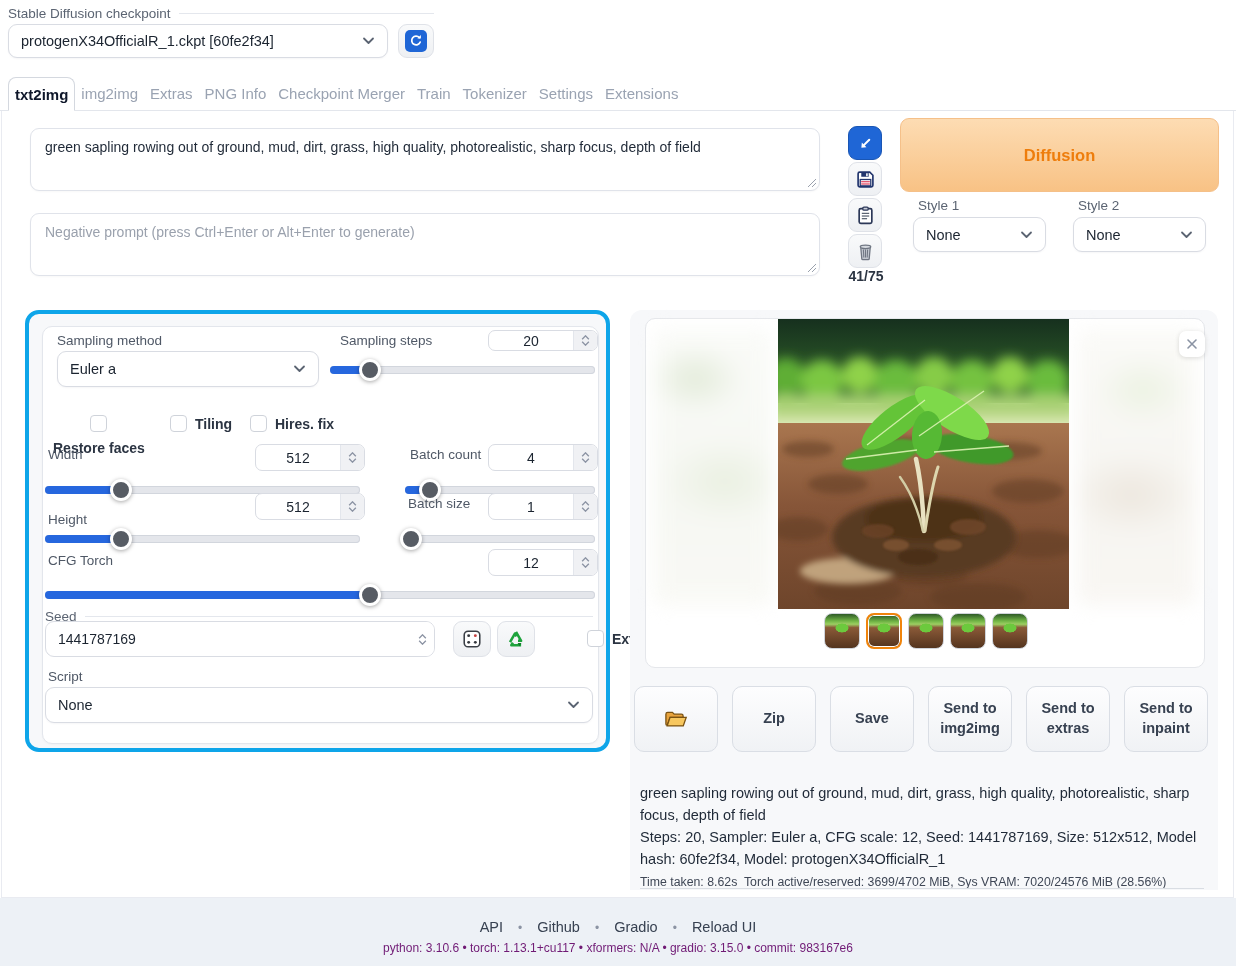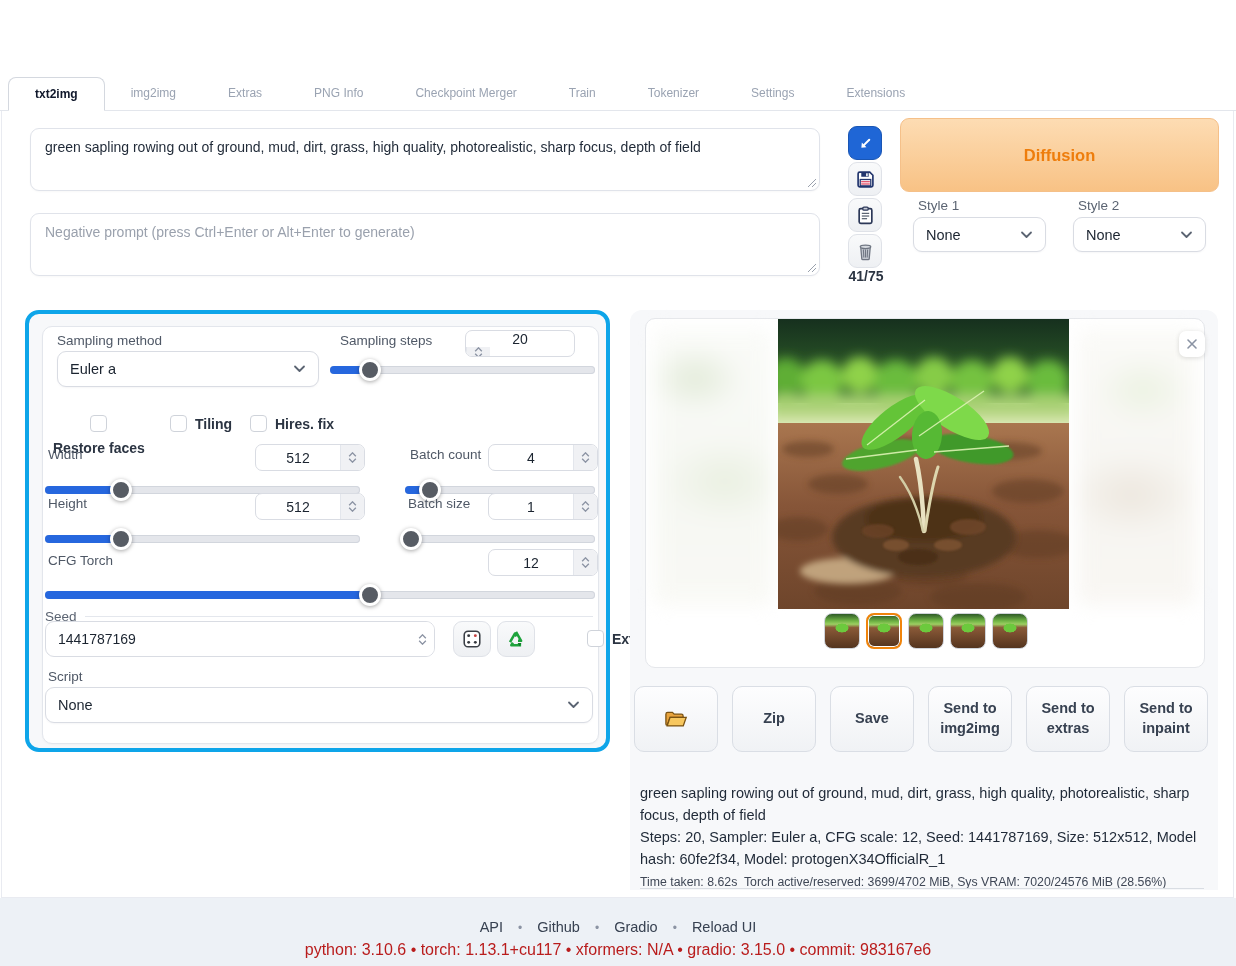--- a/index.html
+++ b/index.html
@@ -34,21 +34,21 @@
   .tool.blue { background:#1f66d6; border-color:#1a56b4; }
   .chev { flex:0 0 auto; }
   
   .ckpt { position:absolute; left:8px; top:6px; width:426px; }
   .ckpt-row { display:flex; gap:10px; margin-top:3px; }
   .ckpt-select { width:380px; height:34px; }
   .ckpt-refresh { width:36px; height:34px; }
   .ckpt-refresh .sq { width:22px; height:22px; border-radius:5px; background:#1f66d6; display:flex; align-items:center; justify-content:center; }
   
   .tabbar { position:absolute; left:0; top:76px; width:1236px; height:35px; border-bottom:1px solid #e3e6ec; display:flex; align-items:flex-end; padding-left:8px; }
-  .tab { height:34px; display:flex; align-items:center; padding:0 26px; font-size:12px; color:#9aa3b2; cursor:default; }
+  .tab { height:34px; display:flex; align-items:center; padding:0 6px; font-size:15px; color:#9aa3b2; cursor:default; }
   .tab.active {
     background:#fff; border:1px solid #d4d8df; border-bottom:1px solid #fff; border-radius:8px 8px 0 0;
     color:#0f172a; font-weight:700; margin-bottom:-1px;
   }
   .content-frame { position:absolute; left:1px; top:111px; width:1233px; height:787px; border:1px solid #e9ebf1; border-top:none; pointer-events:none; }
   
   .ta-wrap { position:absolute; left:30px; width:790px; height:63px; }
   .ta-wrap textarea {
     width:100%; height:100%; resize:none; border:1px solid #e0e3ea; border-radius:9px; padding:10px 14px;
     font-family:inherit; font-size:14px; color:#1f2937; outline:none; background:#fff; box-shadow:0 1px 2px rgba(16,24,40,.03);
@@ -98,27 +98,49 @@
   .abtn { width:84px; height:66px; border:1px solid #dadee5; border-radius:10px;
     background:linear-gradient(180deg,#fdfdfe,#f0f2f5); display:flex; align-items:center; justify-content:center;
     text-align:center; font-size:14.5px; font-weight:600; color:#374151; line-height:1.35; padding:4px; }
   .gen-info { position:absolute; left:10px; top:472px; width:564px; font-size:14.5px; line-height:1.52; color:#1f2937; }
   .gen-time { margin-top:3px; font-size:12.3px; color:#3f4756; white-space:pre-wrap; }
   .info-divider { position:absolute; left:10px; top:578px; width:564px; height:1px; background:#d9dde3; }
   
   .footer-zone { position:absolute; left:0; top:898px; width:1236px; height:68px; background:#edf1f6; }
   .flinks { display:flex; justify-content:center; align-items:flex-end; gap:15px; padding-top:21px; font-size:14.5px; color:#374151; }
   .flinks .dot { color:#8b93a3; font-size:12px; }
-  .fver { text-align:center; margin-top:6px; font-size:16px; color:#b91c1c; }
+  .fver { text-align:center; margin-top:6px; font-size:12px; color:#701a75; }
 </style>
 </head>
 <body>
 
 <div class="page">
 
+  <div class="ckpt">
+    <div class="legend">
+      <span>Stable Diffusion checkpoint</span>
+      <div class="rule"></div>
+    </div>
+    <div class="ckpt-row">
+      <div class="select ckpt-select">
+        <span>protogenX34OfficialR_1.ckpt [60fe2f34]</span>
+        <svg class="chev" width="13" height="8" viewBox="0 0 12 8">
+            <path d="M1.5 1.5 L6 6 L10.5 1.5" stroke="#5b6472" stroke-width="1.8" fill="none" stroke-linecap="round" stroke-linejoin="round"></path>
+          </svg>
+      </div>
+      <div class="tool ckpt-refresh">
+        <span class="sq">
+          <svg width="14" height="14" viewBox="0 0 16 16">
+              <path d="M12.8 9.2a5 5 0 1 1-1-5.2" stroke="#fff" stroke-width="2" fill="none" stroke-linecap="round"></path>
+              <path d="M13.6 1.2v4h-4z" fill="#fff"></path>
+            </svg>
+        </span>
+      </div>
+    </div>
+  </div>
 
   <div class="tabbar">
     <div class="tab active">
         <span>txt2img</span>
       </div>
     <div class="tab">
         <span>img2img</span>
       </div>
     <div class="tab">
         <span>Extras</span>
@@ -212,21 +234,21 @@
 
       <div class="lbl" style="left:14px; top:6px;">Sampling method</div>
       <div class="select" style="position:absolute; left:14px; top:24px; width:262px; height:36px;">
         <span>Euler a</span>
         <svg class="chev" width="13" height="8" viewBox="0 0 12 8">
             <path d="M1.5 1.5 L6 6 L10.5 1.5" stroke="#5b6472" stroke-width="1.8" fill="none" stroke-linecap="round" stroke-linejoin="round"></path>
           </svg>
       </div>
 
       <div class="lbl" style="left:297px; top:6px;">Sampling steps</div>
-      <div class="numbox" style="left:422px; top:3px; width:110px; height:27px;flex-direction:column;">
+      <div class="numbox" style="left:445px; top:3px; width:110px; height:21px;">
         <span class="num">20</span>
         <span class="stepper">
           <svg width="9" height="5" viewBox="0 0 10 6">
               <path d="M1 5 L5 1 L9 5" stroke="#8b93a3" stroke-width="1.6" fill="none"></path>
             </svg>
           <svg width="9" height="5" viewBox="0 0 10 6">
               <path d="M1 1 L5 5 L9 1" stroke="#8b93a3" stroke-width="1.6" fill="none"></path>
             </svg>
         </span>
       </div>
@@ -275,21 +297,21 @@
           <svg width="9" height="5" viewBox="0 0 10 6">
               <path d="M1 1 L5 5 L9 1" stroke="#8b93a3" stroke-width="1.6" fill="none"></path>
             </svg>
         </span>
       </div>
       <div class="slider" style="left:362px; top:152px; width:190px;">
         <div class="sl-fill" style="width:13%"></div>
           <div class="sl-knob" style="left:13%"></div>
       </div>
 
-      <div class="lbl" style="left:5px; top:169px;">Height</div>
+      <div class="lbl" style="left:5px; top:185px;">Height</div>
       <div class="numbox" style="left:212px; top:166px; width:110px; height:27px;">
         <span class="num">512</span>
         <span class="stepper">
           <svg width="9" height="5" viewBox="0 0 10 6">
               <path d="M1 5 L5 1 L9 5" stroke="#8b93a3" stroke-width="1.6" fill="none"></path>
             </svg>
           <svg width="9" height="5" viewBox="0 0 10 6">
               <path d="M1 1 L5 5 L9 1" stroke="#8b93a3" stroke-width="1.6" fill="none"></path>
             </svg>
         </span>

